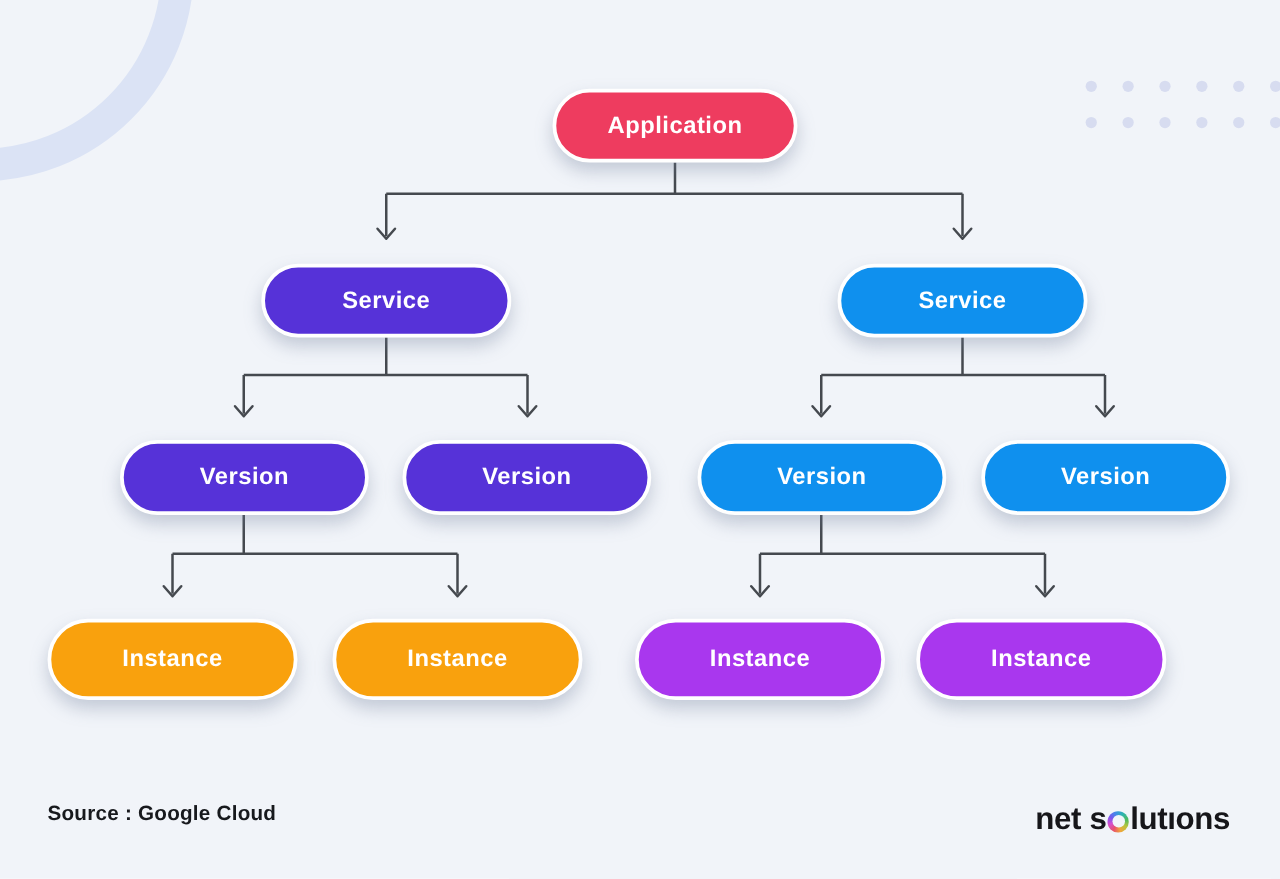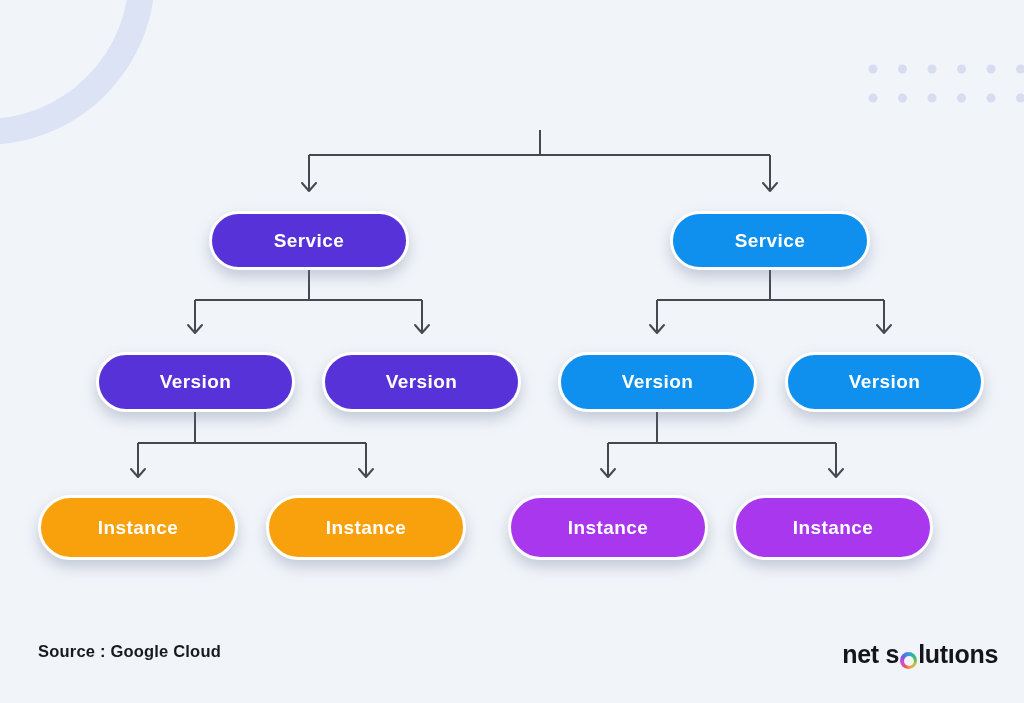--- a/index.html
+++ b/index.html
@@ -28,22 +28,22 @@
   .pill-v4 { left:785px; top:352px; width:199px; height:60px; }
   .pill-i1 { left:38px;  top:495px; width:200px; height:65px; }
   .pill-i2 { left:266px; top:495px; width:200px; height:65px; }
   .pill-i3 { left:508px; top:495px; width:200px; height:65px; }
   .pill-i4 { left:733px; top:495px; width:200px; height:65px; }
   .source-caption{
     position:absolute; left:38px; top:642px;
     font-size:16.5px; font-weight:700; color:#17191d; letter-spacing:0.2px;
   }
   .brand-logo{
-    position:absolute; right:26px; top:641px; height:28px;
-    display:flex; align-items:flex-end;
+    position:absolute; right:40px; top:641px; height:28px;
+    display:flex; align-items:center;
     font-size:25px; font-weight:700; color:#16161a; letter-spacing:-0.3px;
     white-space:pre;
   }
   .logo-o{
     position:relative; display:inline-block; width:17px; height:17px;
     border-radius:50%; margin:4px 1px 0 1px;
     background:conic-gradient(from 210deg,
       #e84f6d, #d44fd0, #7a55ee, #3f8ce8, #2db4b0, #4cbb5e, #b8c43c, #f0a63c, #e84f6d);
   }
   .logo-o::before{
@@ -96,20 +96,23 @@
 
     <path class="conn" d="M195 412 V443 M138 443 H366 M138 443 V475 M366 443 V475"></path>
     <polyline class="arrowhead" points="131,469 138,477 145,469"></polyline>
     <polyline class="arrowhead" points="359,469 366,477 373,469"></polyline>
 
     <path class="conn" d="M657 412 V443 M608 443 H836 M608 443 V475 M836 443 V475"></path>
     <polyline class="arrowhead" points="601,469 608,477 615,469"></polyline>
     <polyline class="arrowhead" points="829,469 836,477 843,469"></polyline>
   </svg>
 
+  <div class="pill pill-app" style="background: rgb(238, 60, 95);">
+    <span>Application</span>
+  </div>
 
   <div class="pill pill-s1" style="background: rgb(86, 50, 216);">
     <span>Service</span>
   </div>
   <div class="pill pill-s2" style="background: rgb(15, 144, 238);">
     <span>Service</span>
   </div>
 
   <div class="pill pill-v1" style="background: rgb(86, 50, 216);">
     <span>Version</span>

